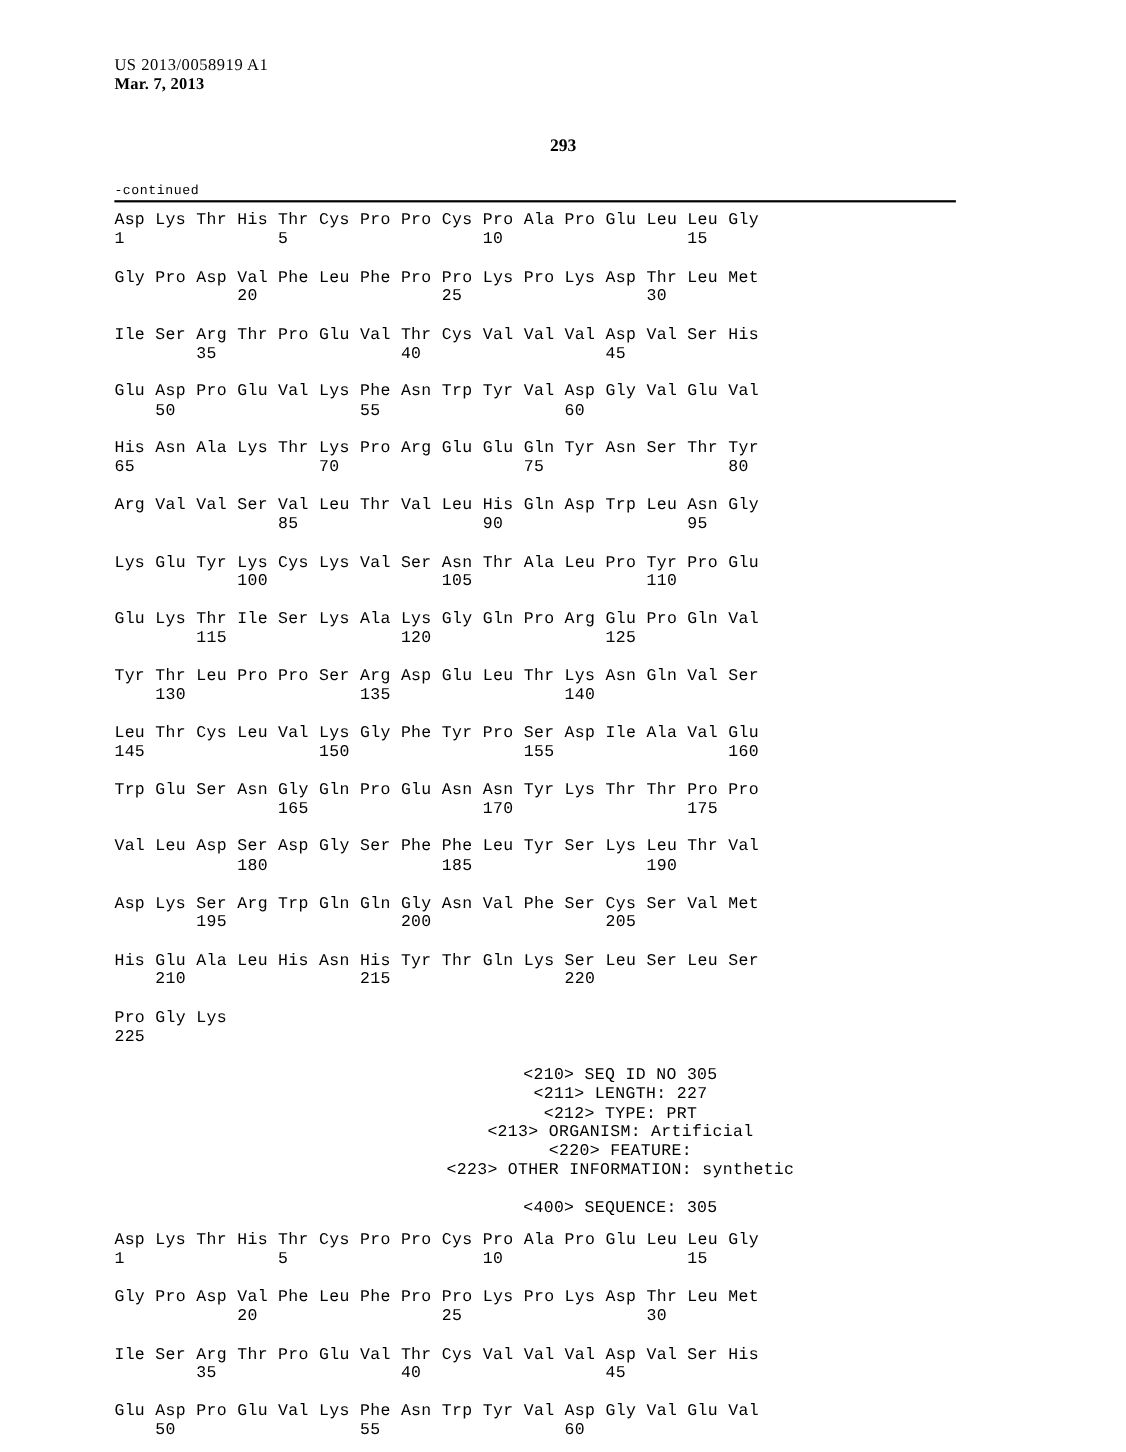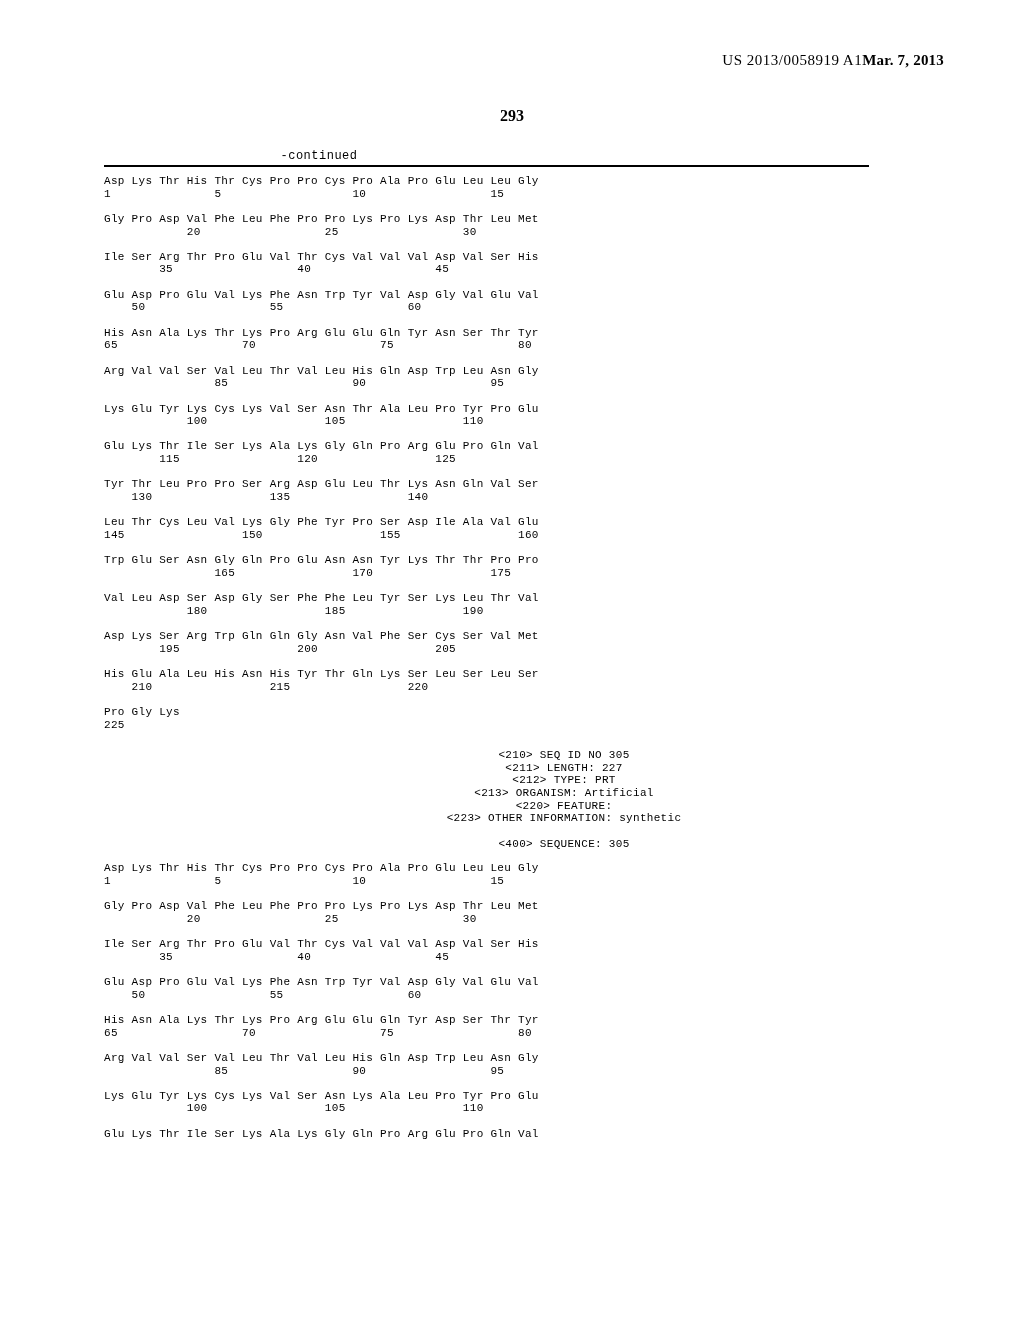--- a/index.html
+++ b/index.html
@@ -8,53 +8,54 @@
     padding: 0;
     font-family: "Times New Roman", Times, serif;
     background: #fff;
     width: 1024px;
     height: 1320px;
     overflow: hidden;
     position: relative;
   }
   .header {
     display: flex;
-    justify-content: flex-end;
+    justify-content: space-between;
     padding: 52px 80px 8px 104px;
     font-size: 15px;
+    flex-direction: column;
   }
   .pub-number { letter-spacing: 0.5px; }
   .pub-date { letter-spacing: 0.2px; font-weight: bold; }
   .page-num {
     text-align: center;
     font-size: 16px;
     font-weight: bold;
     margin-top: 30px;
     margin-bottom: 24px;
   }
   .continued-wrap {
     width: 540px;
     margin: 0 0 0 104px;
   }
   .continued {
     font-family: "Courier New", Courier, monospace;
     font-size: 12px;
-    text-align: center;
+    text-align: left;
     padding-right: 110px;
     letter-spacing: 0.5px;
   }
   .rule {
     border: none;
     border-top: 2px solid #000;
     margin: 2px 0 0 0;
     width: 765px;
   }
   .seq-area {
     font-family: "Courier New", Courier, monospace;
-    font-size: 11px;
+    font-size: 15px;
     line-height: 1.15;
     white-space: pre;
     margin: 8px 0 0 104px;
     letter-spacing: 0.3px;
   }
 </style>
 </head>
 <body>
 
 <div class="header">

